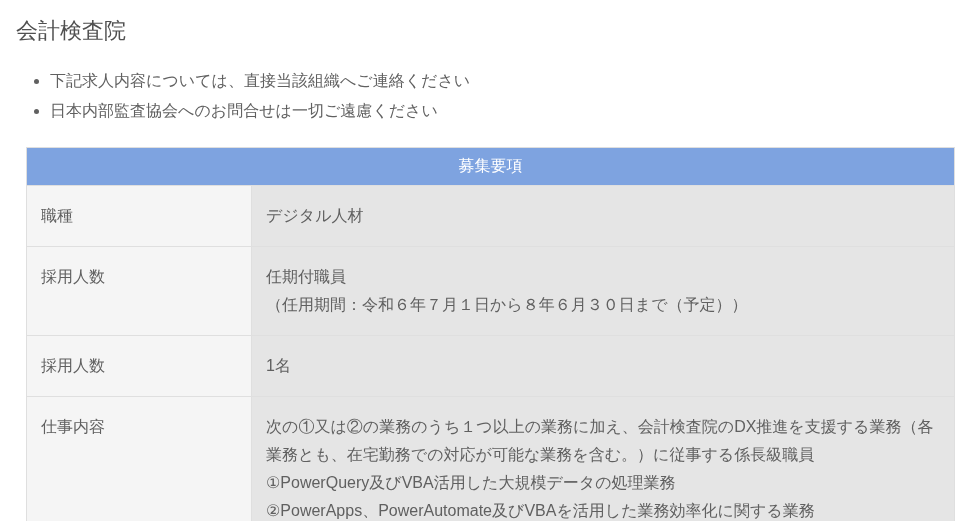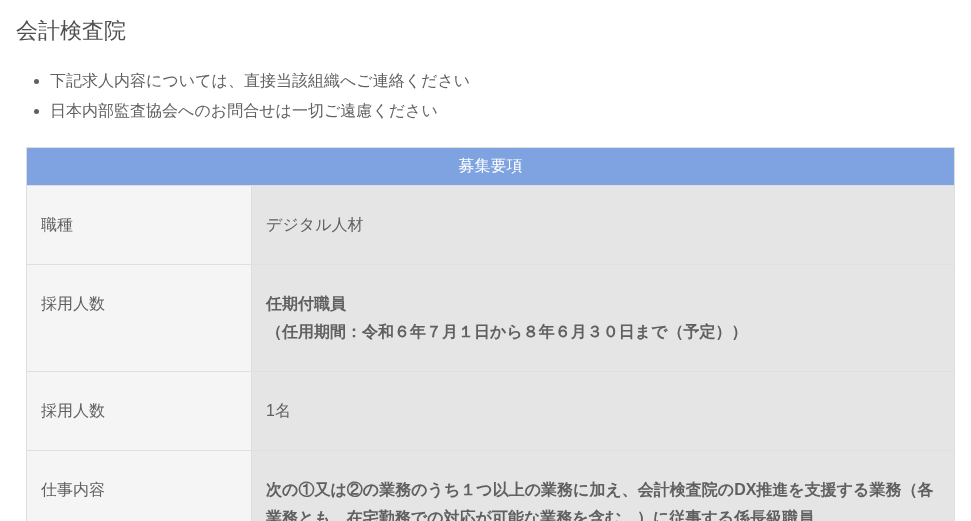--- a/index.html
+++ b/index.html
@@ -39,40 +39,39 @@
       background: #7ea3e0;
       color: #ffffff;
       font-weight: 400;
       text-align: center;
       padding: 8px 21px;
       font-size: 16px;
       border: 1px solid #dfdfdf;
     }
     table td {
       border: 1px solid #dfdfdf;
-      padding: 25px 14px;
+      padding: 16px 14px;
       font-size: 16px;
       line-height: 1.75;
       vertical-align: top;
       color: #606060;
     }
     table td.label {
       width: 225px;
       background: #f5f5f5;
       color: #606060;
     }
     table td.value {
       background: #e5e5e5;
     }
     .table-wrap {
       margin-left: 10px;
     }
     .multiline {
       white-space: pre-wrap;
-      font-weight: bold;
     }
   </style>
 </head>
 <body>
 
 <h1>会計検査院</h1>
 
 <ul class="notes">
   <li>下記求人内容については、直接当該組織へご連絡ください</li>
   <li>日本内部監査協会へのお問合せは一切ご遠慮ください</li>

